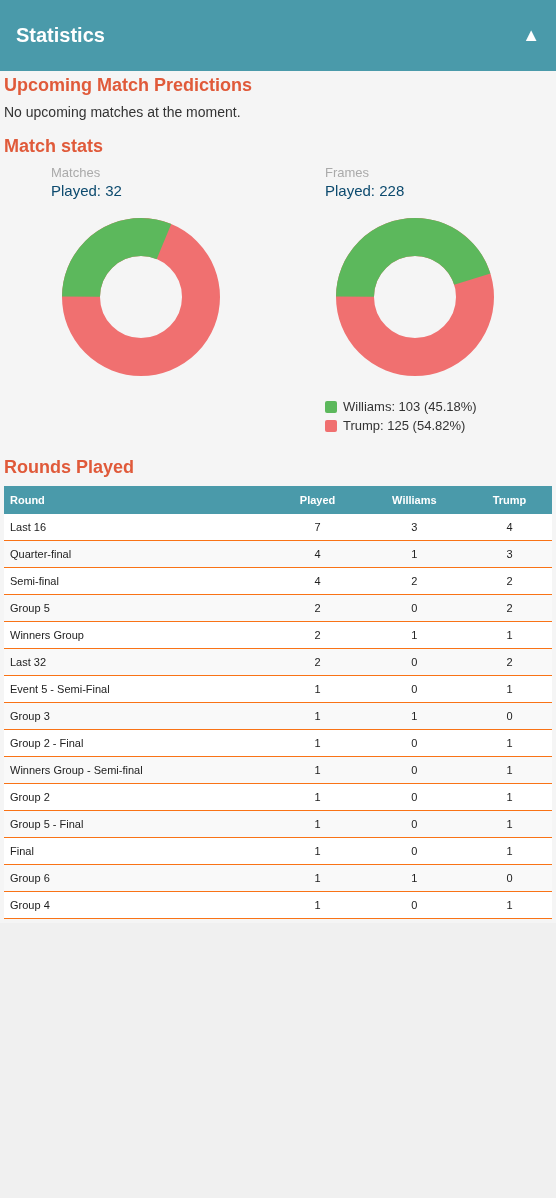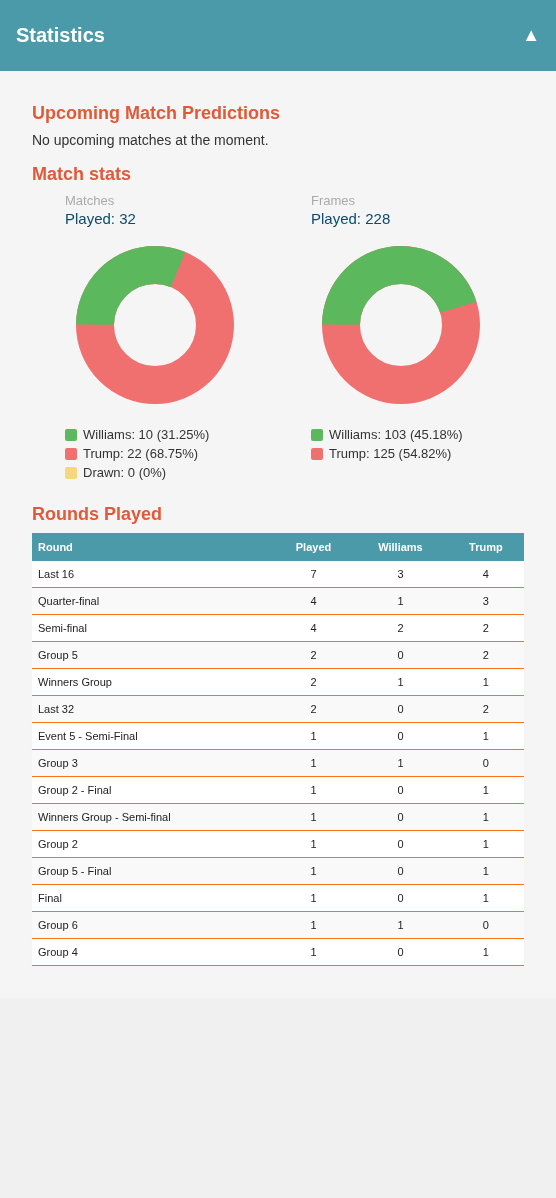--- a/index.html
+++ b/index.html
@@ -20,21 +20,21 @@
     .header-title {
       font-size: 20px;
       font-weight: bold;
     }
     .chevron-icon {
       font-size: 18px;
       color: white;
     }
     .content {
       background: #f5f5f5;
-      padding: 32px;
+      padding: 4px;
     }
     .section-title {
       color: #e05a3a;
       font-size: 18px;
       font-weight: bold;
       margin-bottom: 8px;
     }
     .no-matches {
       color: #333;
       font-size: 14px;
@@ -147,34 +147,20 @@
       <div class="chart-container">
         <div class="chart-label">Matches</div>
         <div class="chart-played">Played: 32</div>
         <div class="donut-wrapper">
           <svg viewBox="0 0 180 180">
 
             <circle cx="90" cy="90" r="60" fill="none" stroke="#f07070" stroke-width="38" stroke-dasharray="376.99 0" stroke-dashoffset="0"></circle>
             <circle cx="90" cy="90" r="60" fill="none" stroke="#5cb85c" stroke-width="38" stroke-dasharray="117.81 259.18" stroke-dashoffset="94.25" transform="rotate(-90 90 90)"></circle>
             <circle cx="90" cy="90" r="38" fill="#f5f5f5"></circle>
           </svg>
-        </div>
-        <div class="legend">
-          <div class="legend-item">
-            <div class="legend-dot" style="background:#5cb85c;"></div>
-            <span>Williams: 10 (31.25%)</span>
-          </div>
-          <div class="legend-item">
-            <div class="legend-dot" style="background:#f07070;"></div>
-            <span>Trump: 22 (68.75%)</span>
-          </div>
-          <div class="legend-item">
-            <div class="legend-dot" style="background:#f5d87a;"></div>
-            <span>Drawn: 0 (0%)</span>
-          </div>
         </div>
       </div>
 
       <div class="chart-container">
         <div class="chart-label">Frames</div>
         <div class="chart-played">Played: 228</div>
         <div class="donut-wrapper">
           <svg viewBox="0 0 180 180">
 
             <circle cx="90" cy="90" r="60" fill="none" stroke="#f07070" stroke-width="38" stroke-dasharray="376.99 0" stroke-dashoffset="0"></circle>

